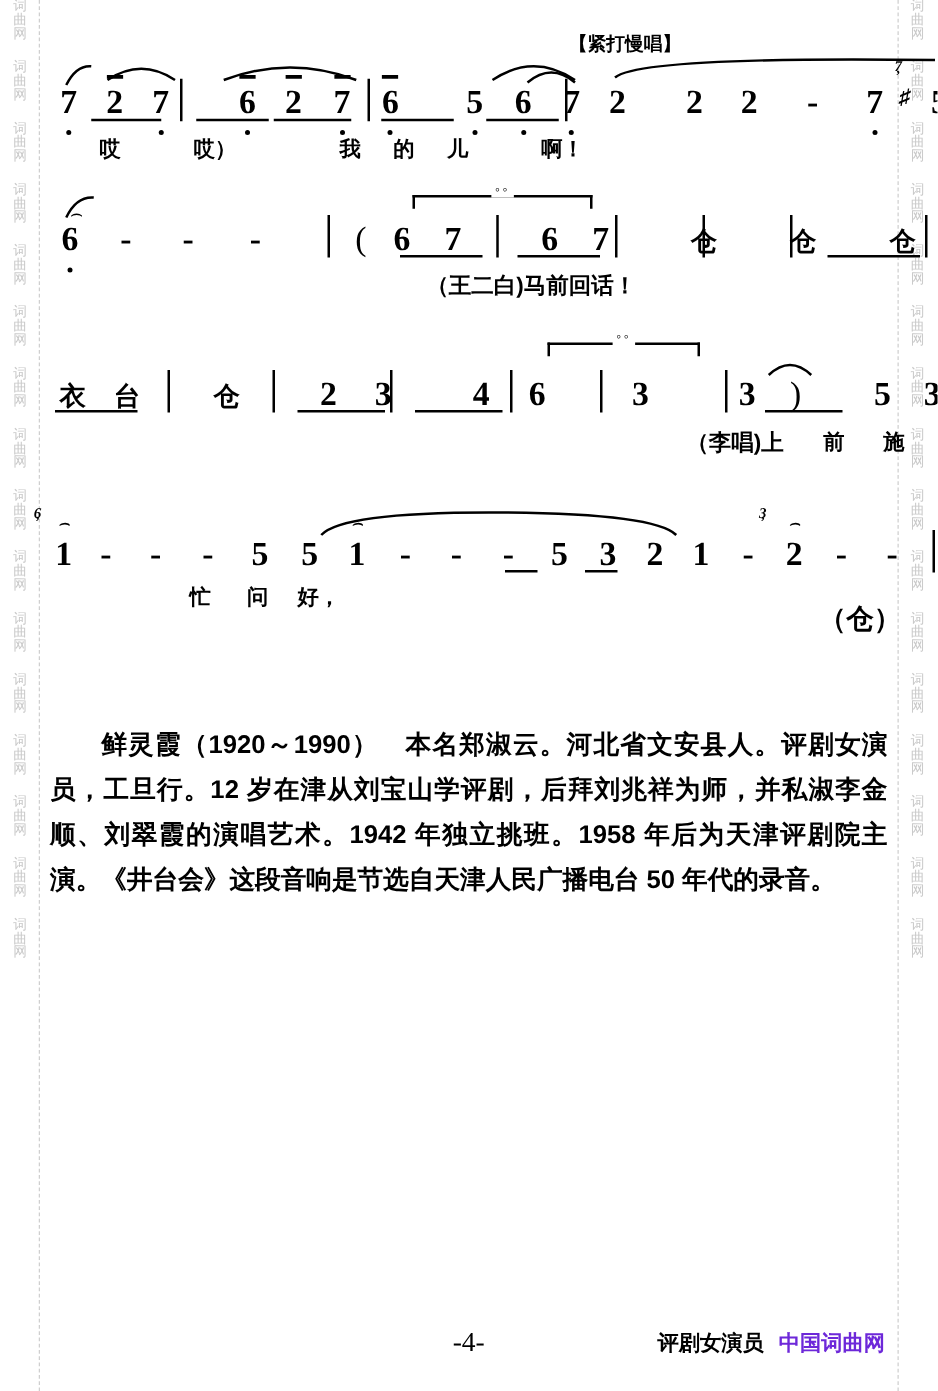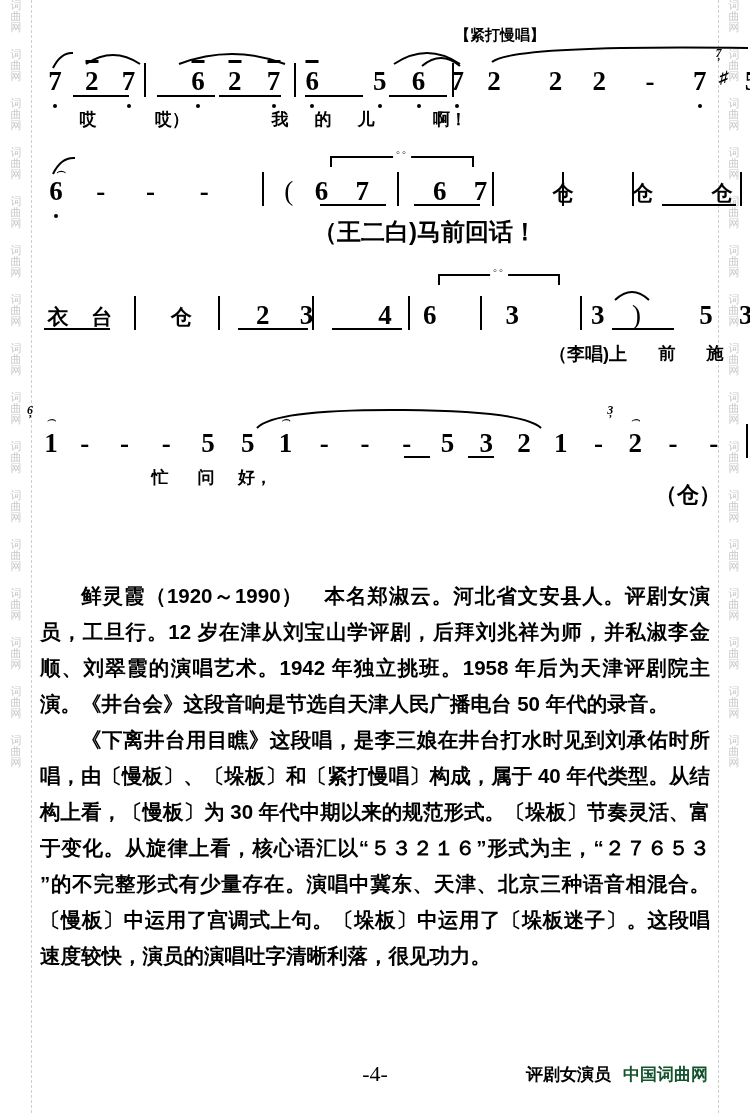--- a/index.html
+++ b/index.html
@@ -519,21 +519,21 @@
       <div class="beam" style="left:622px; top:64px; width:74px;"></div>
 
       <div class="barline" style="left:222px; top:32px; height:34px;"></div>
       <div class="barline" style="left:357px; top:32px; height:34px;"></div>
       <div class="barline" style="left:452px; top:32px; height:34px;"></div>
       <div class="barline" style="left:522px; top:32px; height:34px;"></div>
       <div class="barline" style="left:592px; top:32px; height:34px;"></div>
       <div class="barline" style="left:700px; top:32px; height:34px;"></div>
 
       <div class="lyrics" style="left:0px; top:76px;">
-        <span class="ly" style="left:385px; font-size:24px;">（王二白)马前回话！</span>
+        <span class="ly" style="left:385px; font-size:18px;">（王二白)马前回话！</span>
       </div>
     </div>
 
     <div class="staff-line" style="height:128px;">
       <div class="bracket" style="left:398px; top:14px; width:118px;">
         <span class="oo">◦◦</span>
       </div>
       <div class="slur" style="left:573px; top:24px;">
         <svg width="38" height="18">
             <path d="M2,16 Q19,0 36,16" stroke="#000" stroke-width="2" fill="none"></path>
@@ -624,23 +624,22 @@
         <span class="ly" style="left:166px;">问</span>
         <span class="ly" style="left:215px;">好，</span>
         <span class="ly" style="left:648px; font-size:22px; top:14px;">（仓）</span>
       </div>
     </div>
 
   </div>
 
   <div class="body-text" style="top:578px;">
     <p class="indent">鲜灵霞（1920～1990）　本名郑淑云。河北省文安县人。评剧女演员，工旦行。12 岁在津从刘宝山学评剧，后拜刘兆祥为师，并私淑李金顺、刘翠霞的演唱艺术。1942 年独立挑班。1958 年后为天津评剧院主演。《井台会》这段音响是节选自天津人民广播电台 50 年代的录音。</p>
-    <p class="indent">《下离井台用目瞧》这段唱，是李三娘在井台打水时见到刘承佑时所唱，由〔慢板〕、〔垛板〕和〔紧打慢唱〕构成，属于 40 年代类型。从结构上看，〔慢板〕为 30 年代中期以来的规范形式。〔垛板〕节奏灵活、富于变化。从旋律上看，核心语汇以“５３２１６”形式为主，“２７６５３ ”的不完整形式有少量存在。演唱中冀东、天津、北京三种语音相混合。〔慢板〕中运用了宫调式上句。〔垛板〕中运用了〔垛板迷子〕。这段唱速度较快，演员的演唱吐字清晰利落，很见功力。</p>
   </div>
 
   <div class="footer">
     <div class="page-num">-4-</div>
     <div class="source">
-      <span>评剧女演员</span><span class="brand" style="color: #14532d;">中国词曲网</span>
+      <span>评剧女演员</span><span class="brand" style="color: #6d28d9;">中国词曲网</span>
     </div>
   </div>
 
 </div>
 
 </body></html>

